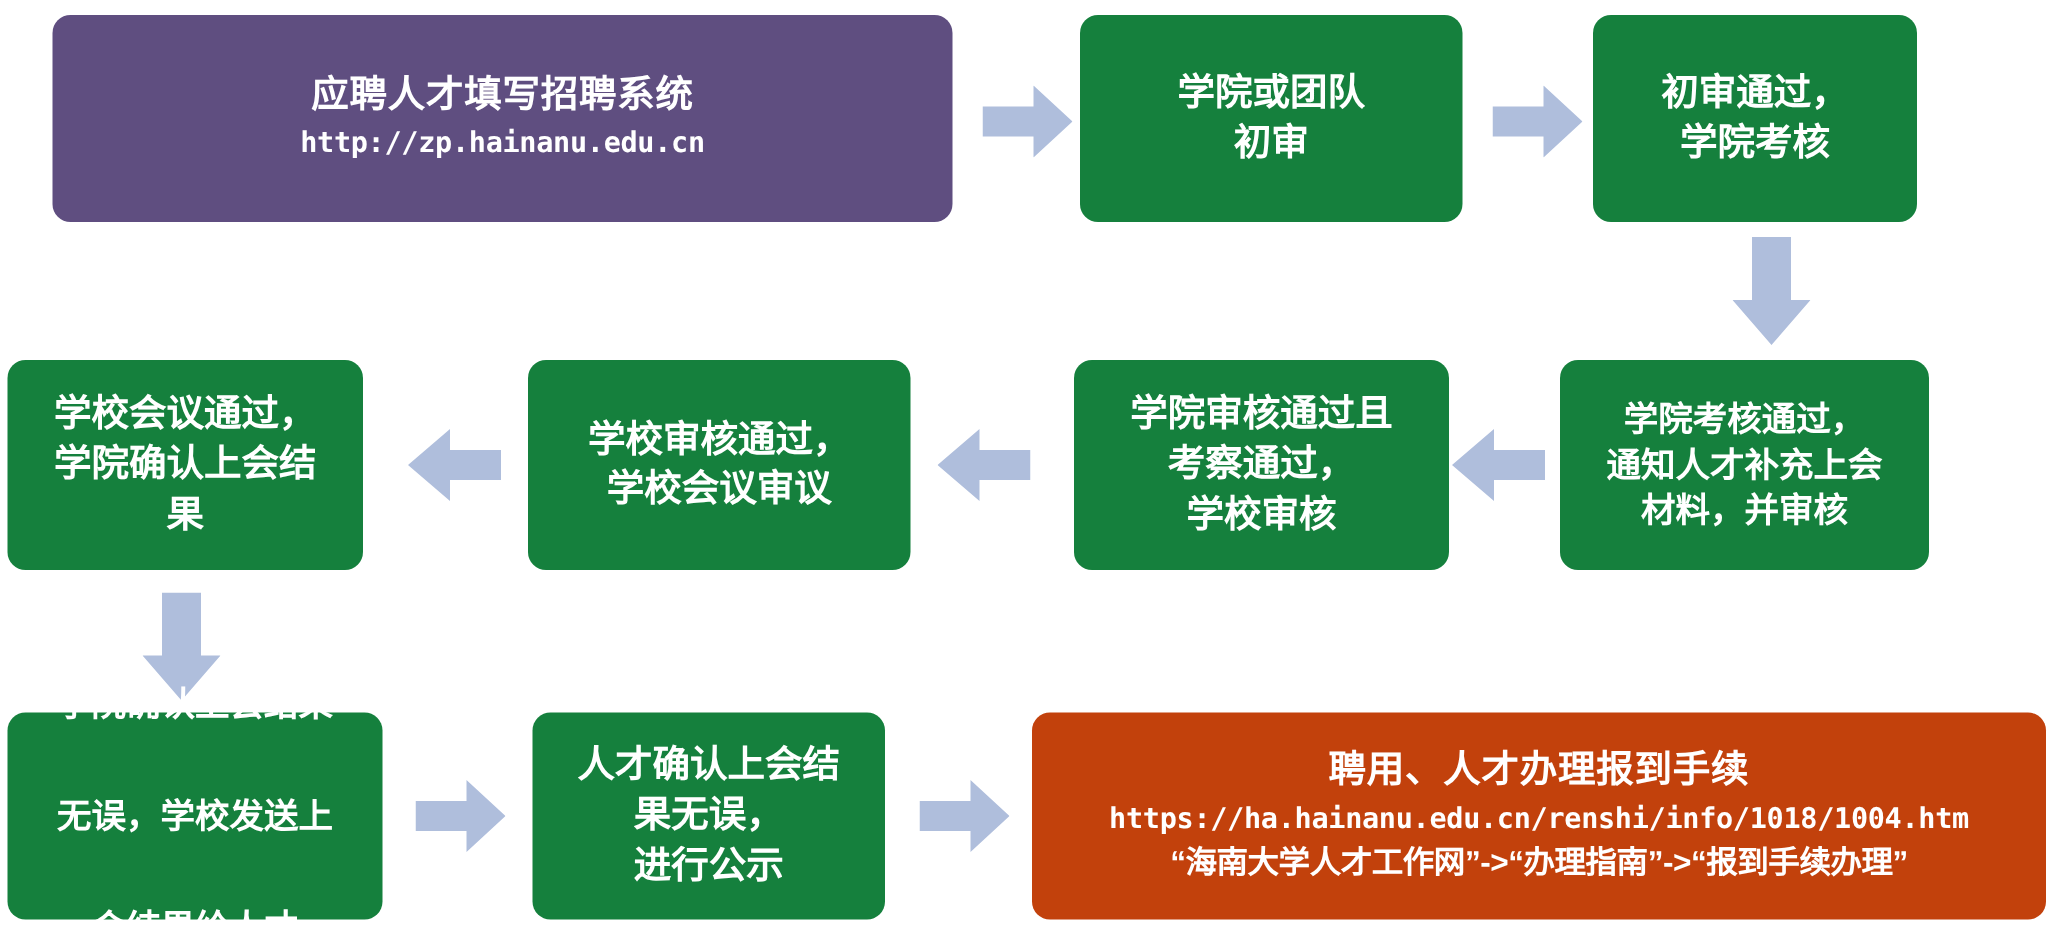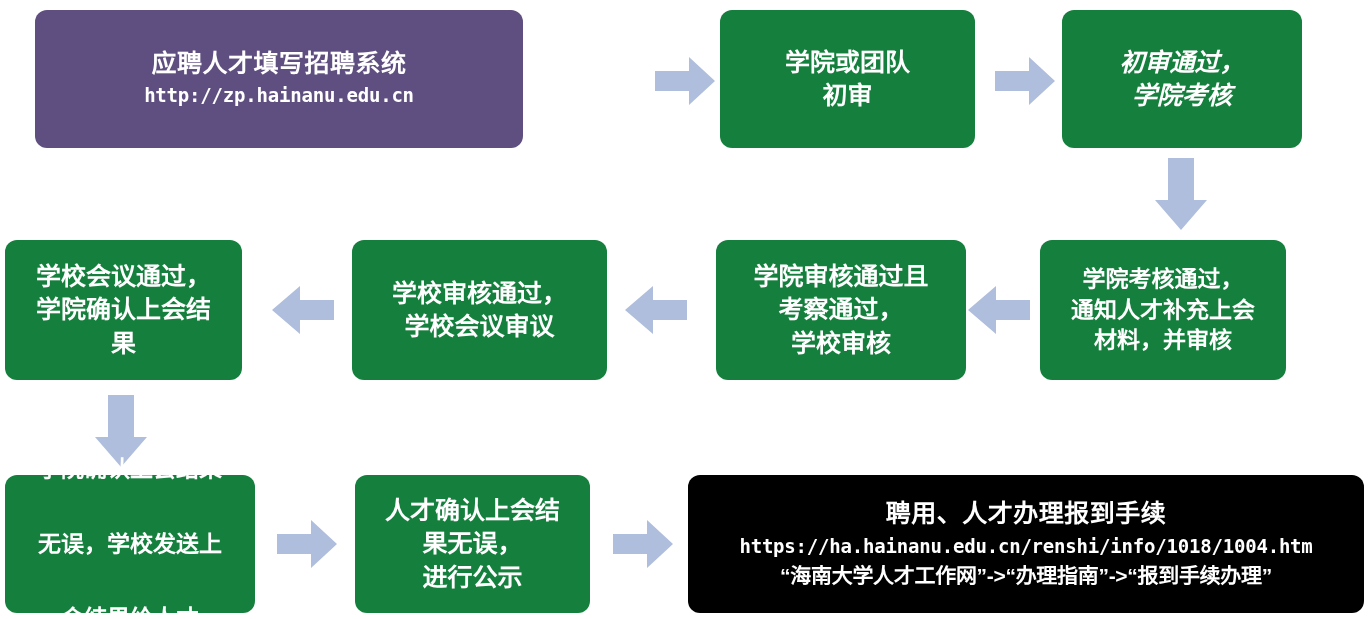--- a/index.html
+++ b/index.html
@@ -33,21 +33,21 @@
     padding: 4px 8px;
   }
   .node .line {
     display: block;
     width: 100%;
     line-height: 1.34;
     white-space: nowrap;
   }
   .node-teal   { background: #15803d; }
   .node-purple { background: #5F4E80; }
-  .node-navy   { background: #000000; }
+  .node-navy   { background: #c2410c; }
 
   .t-head {
     font-size: 25px;
     font-weight: bold;
     letter-spacing: 0.5px;
   }
   .t-url {
     font-family: "DejaVu Sans Mono", "Liberation Mono", monospace;
     font-size: 19px;
     font-weight: bold;
@@ -74,21 +74,21 @@
   .arrow {
     position: absolute;
   }
   .arrow svg { display: block; }
 </style>
 </head>
 <body>
 
 <div id="flow-canvas">
 
-  <div class="node node-purple" style="left:35px; top:10px; width:488px; height:138px;">
+  <div class="node node-purple" style="left:35px; top:10px; width:600px; height:138px;">
     <span class="line t-head">应聘人才填写招聘系统</span>
     <span class="line t-url">http://zp.hainanu.edu.cn</span>
   </div>
 
   <div class="arrow" style="left:655px; top:57px; width:60px; height:48px;">
     <svg width="60" height="48" viewBox="0 0 60 48" aria-hidden="true">
       <polygon points="0,14 34,14 34,0 60,24 34,48 34,34 0,34" fill="#AFBEDC"></polygon>
     </svg>
   </div>
 
@@ -96,21 +96,21 @@
     <span class="line t-body">学院或团队</span>
     <span class="line t-body">初审</span>
   </div>
 
   <div class="arrow" style="left:995px; top:57px; width:60px; height:48px;">
     <svg width="60" height="48" viewBox="0 0 60 48" aria-hidden="true">
       <polygon points="0,14 34,14 34,0 60,24 34,48 34,34 0,34" fill="#AFBEDC"></polygon>
     </svg>
   </div>
 
-  <div class="node node-teal" style="left:1062px; top:10px; width:240px; height:138px;font-style:italic;">
+  <div class="node node-teal" style="left:1062px; top:10px; width:216px; height:138px;">
     <span class="line t-body">初审通过，</span>
     <span class="line t-body">学院考核</span>
   </div>
 
   <div class="arrow" style="left:1155px; top:158px; width:52px; height:72px;">
     <svg width="52" height="72" viewBox="0 0 52 72" aria-hidden="true">
       <polygon points="13,0 39,0 39,42 52,42 26,72 0,42 13,42" fill="#AFBEDC"></polygon>
     </svg>
   </div>
 

